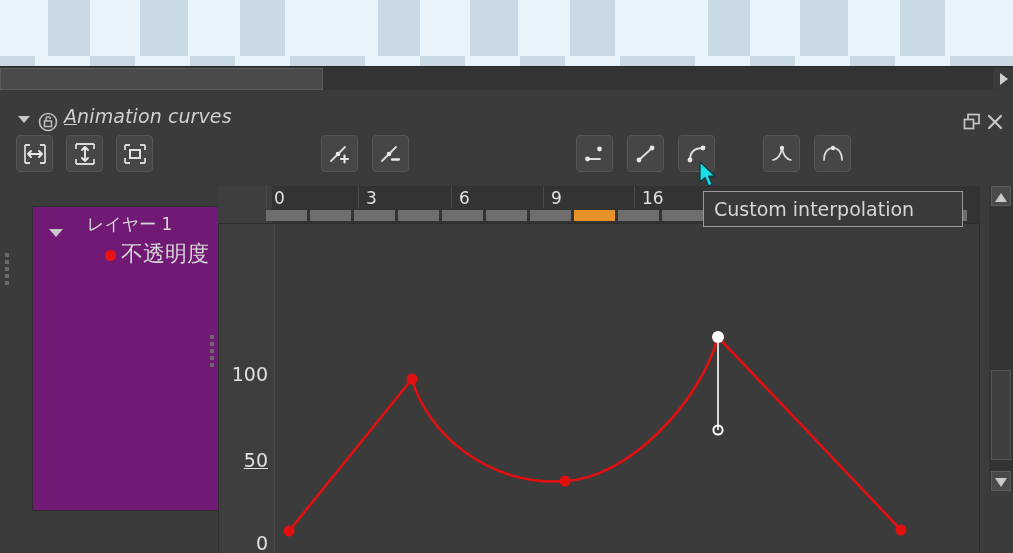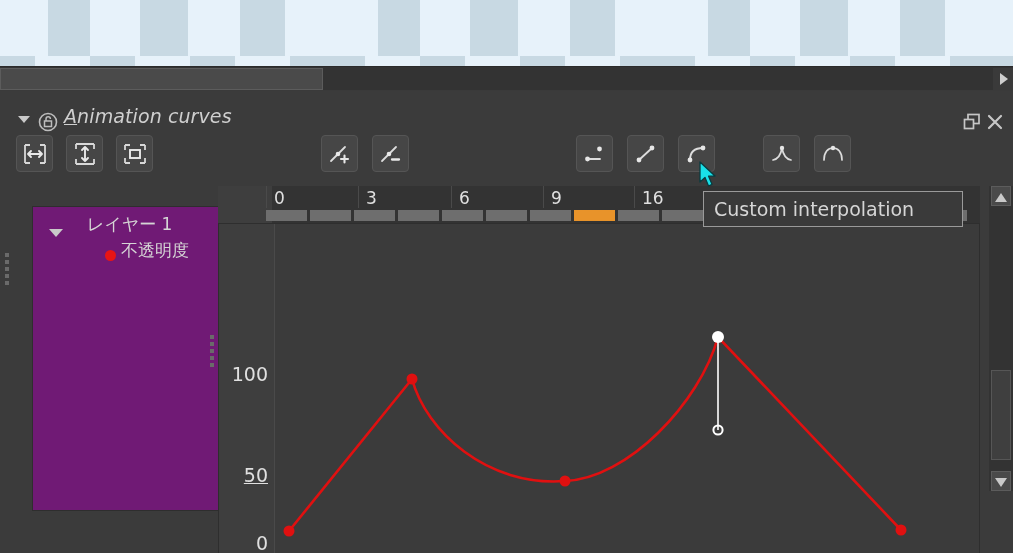--- a/index.html
+++ b/index.html
@@ -98,21 +98,21 @@
   #layer-arrow { position:absolute; left:6px; top:10px; width:14px; height:10px; }
   #layer-name {
     position:absolute; left:44px; top:0px; font-size:17px; color:#d5d5d5;
   }
   #prop-row { position:absolute; left:10px; top:34px; width:182px; height:28px; }
   #prop-dot {
     position:absolute; left:62px; top:9px; width:11px; height:11px;
     border-radius:50%; background:#e81414;
   }
   #prop-name {
-    position:absolute; left:78px; top:-2px; font-size:17px; color:#d5d5d5;
+    position:absolute; left:78px; top:-2px; font-size:22px; color:#d5d5d5;
   }
   #mid-grip { position:absolute; left:208px; top:232px; width:10px; height:60px; }
   
   #ruler {
     position:absolute; left:218px; top:95px; width:762px; height:37px;
     background:#333333;
   }
   #ruler-corner {
     position:absolute; left:0; top:0; width:54px; height:37px; background:#3e3e3e;
   }
@@ -379,21 +379,21 @@
         <div class="frame-blk" style="left: 576px; width: 41px;"></div>
         <div class="frame-blk" style="left: 620px; width: 41px;"></div>
         <div class="frame-blk" style="left: 664px; width: 41px;"></div>
         <div class="frame-blk" style="left: 708px; width: 41px;"></div>
       </div>
   </div>
 
   <div id="graph">
     <div id="yaxis">
         <div class="y-label" style="top: 139px;">100</div>
-        <div class="y-label" style="top: 240px; text-decoration: underline;">50</div>
+        <div class="y-label" style="top: 225px; text-decoration: underline;">50</div>
         <div class="y-label" style="top: 308px;">0</div>
       </div>
     <div id="plot">
       <svg id="curve-svg" width="705" height="358" viewBox="0 0 705 358">
           <path d="M 13 307 L 136 155 C 150 207, 211 263, 289 257 C 351 255, 424 179, 442 113 L 625 306" fill="none" stroke="#e01010" stroke-width="2.6" stroke-linecap="round"></path>
           <line x1="442" y1="113" x2="442" y2="206" stroke="#ffffff" stroke-width="1.6"></line>
           <circle cx="13" cy="307" r="5.5" fill="#e01010"></circle>
           <circle cx="136" cy="155" r="5.5" fill="#e01010"></circle>
           <circle cx="289" cy="257" r="5.5" fill="#e01010"></circle>
           <circle cx="442" cy="113" r="6" fill="#ffffff"></circle>

